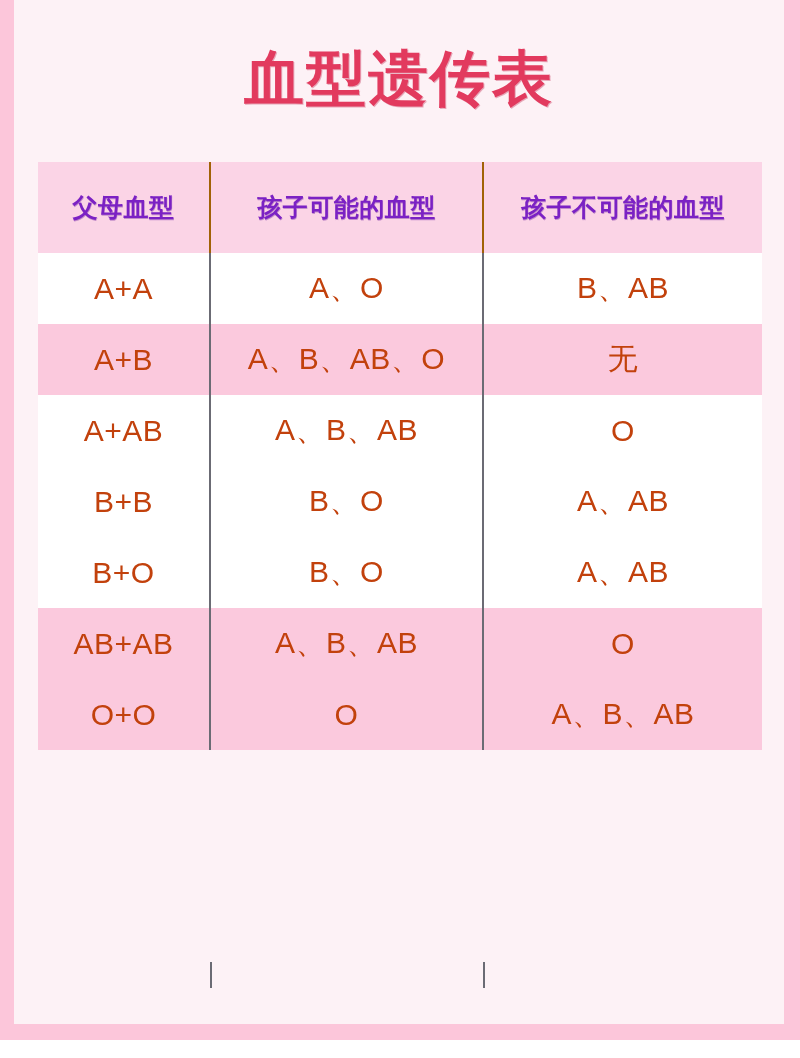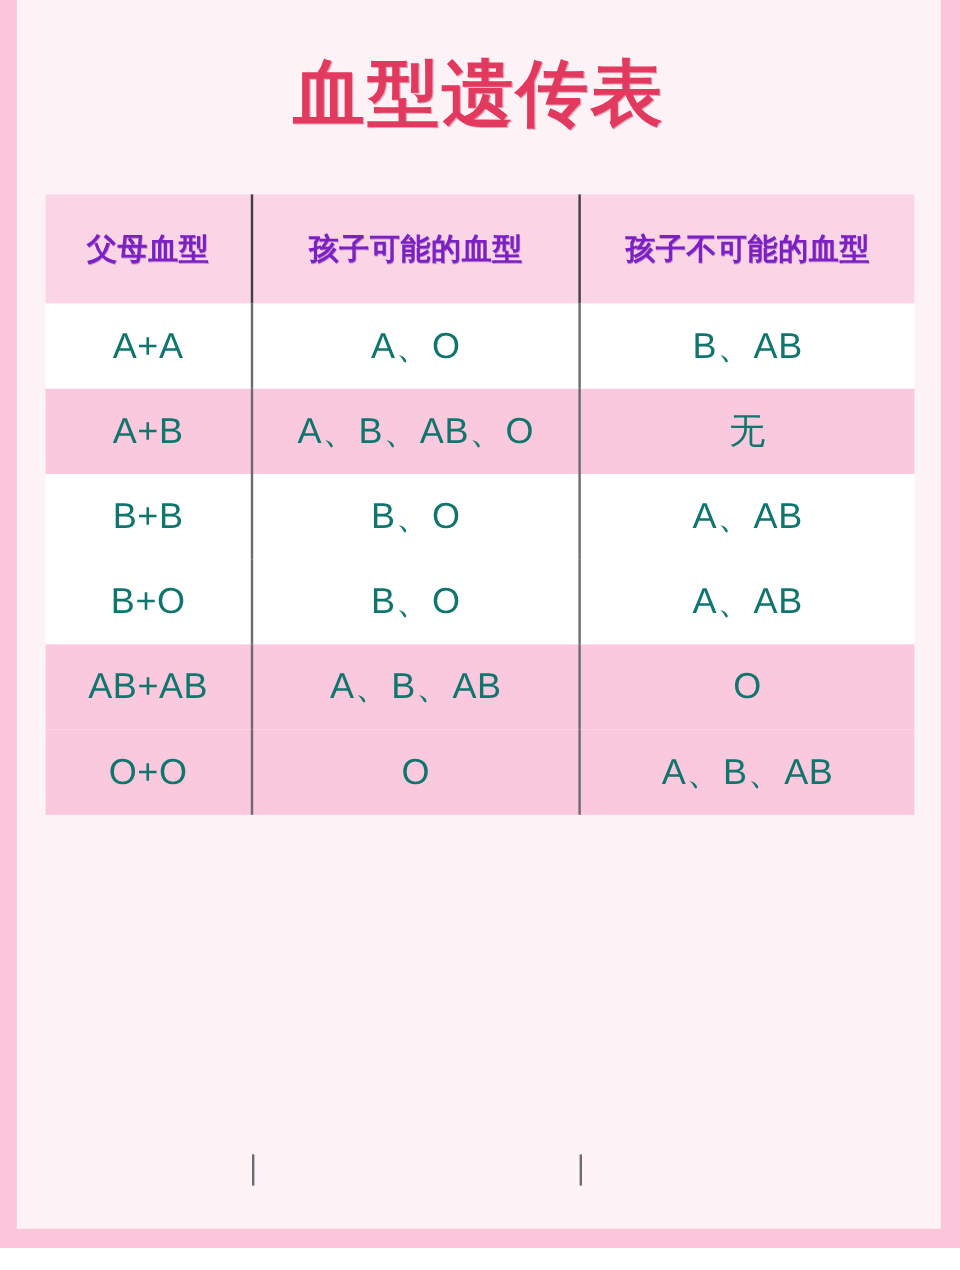--- a/index.html
+++ b/index.html
@@ -103,26 +103,26 @@
   tr.head-row th {
     background: #fbd4e6;
     color: #7b21c4;
     font-family: "DejaVu Sans", "Liberation Sans", sans-serif;
     font-size: 25px;
     font-weight: 700;
     letter-spacing: .5px;
     text-shadow: .5px .5px 0 rgba(90,10,150,.35);
   }
   tr.head-row th.col2,
-  tr.head-row th.col3 { border-left: 2px solid #404040; }
+  tr.head-row th.col3 { border-left: 2px solid #a16207; }
 
   
   tr.data-row { height: 71px; }
   tr.data-row td {
-    color: #0f766e;
+    color: #c2410c;
     font-size: 30px;
     font-weight: 400;
     letter-spacing: .5px;
   }
   tr.data-row td.col2,
   tr.data-row td.col3 { border-left: 2px solid #6b6b74; }
 
   tr.data-row.odd  td { background: #ffffff; }
   tr.data-row.even td { background: #fbc9dd; }
 
@@ -177,20 +177,25 @@
           <td class="col1">A+A</td>
           <td class="col2">A、O</td>
           <td class="col3">B、AB</td>
         </tr>
         <tr class="data-row even">
           <td class="col1">A+B</td>
           <td class="col2">A、B、AB、O</td>
           <td class="col3">无</td>
         </tr>
         <tr class="data-row odd">
+          <td class="col1">A+AB</td>
+          <td class="col2">A、B、AB</td>
+          <td class="col3">O</td>
+        </tr>
+        <tr class="data-row odd">
           <td class="col1">B+B</td>
           <td class="col2">B、O</td>
           <td class="col3">A、AB</td>
         </tr>
         <tr class="data-row odd">
           <td class="col1">B+O</td>
           <td class="col2">B、O</td>
           <td class="col3">A、AB</td>
         </tr>
         <tr class="data-row even">

